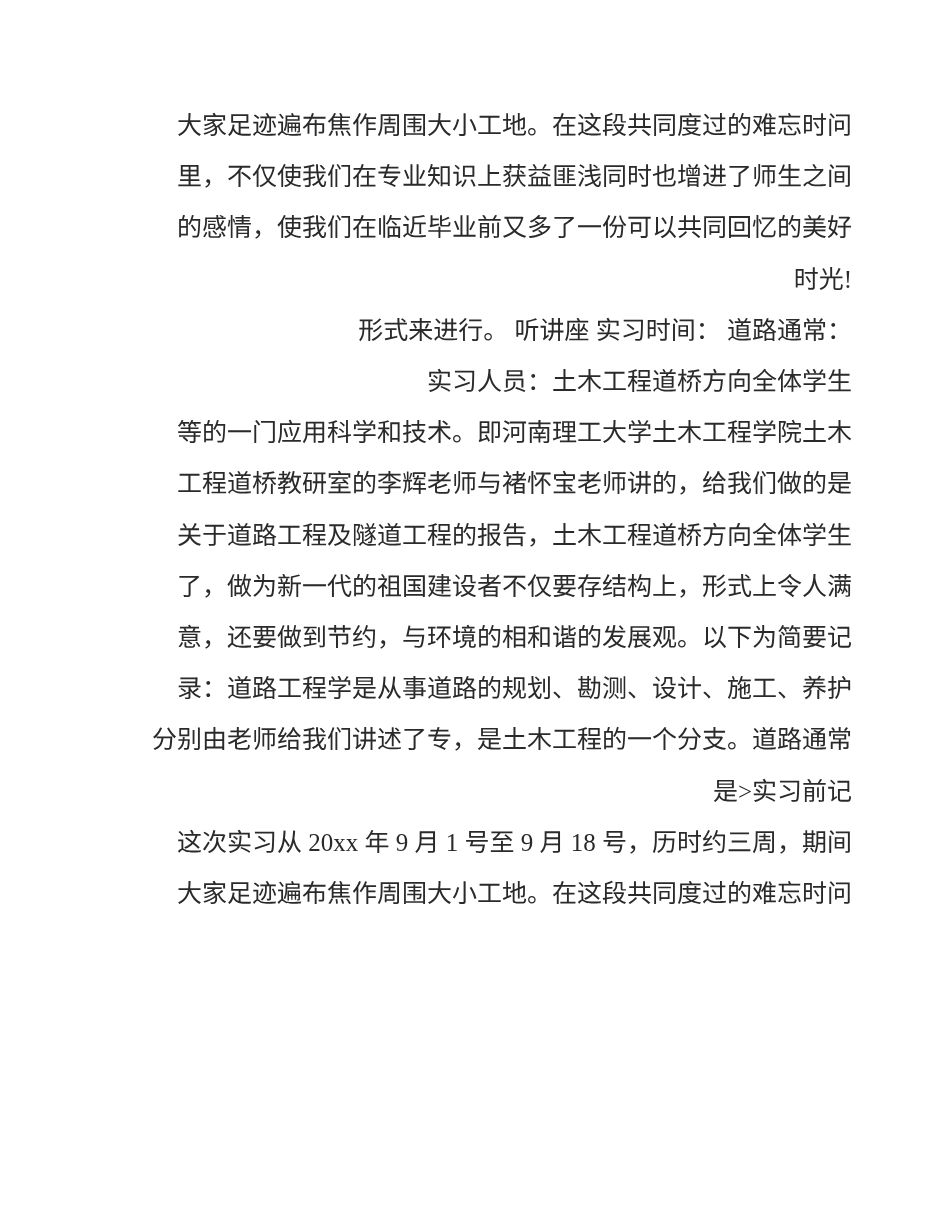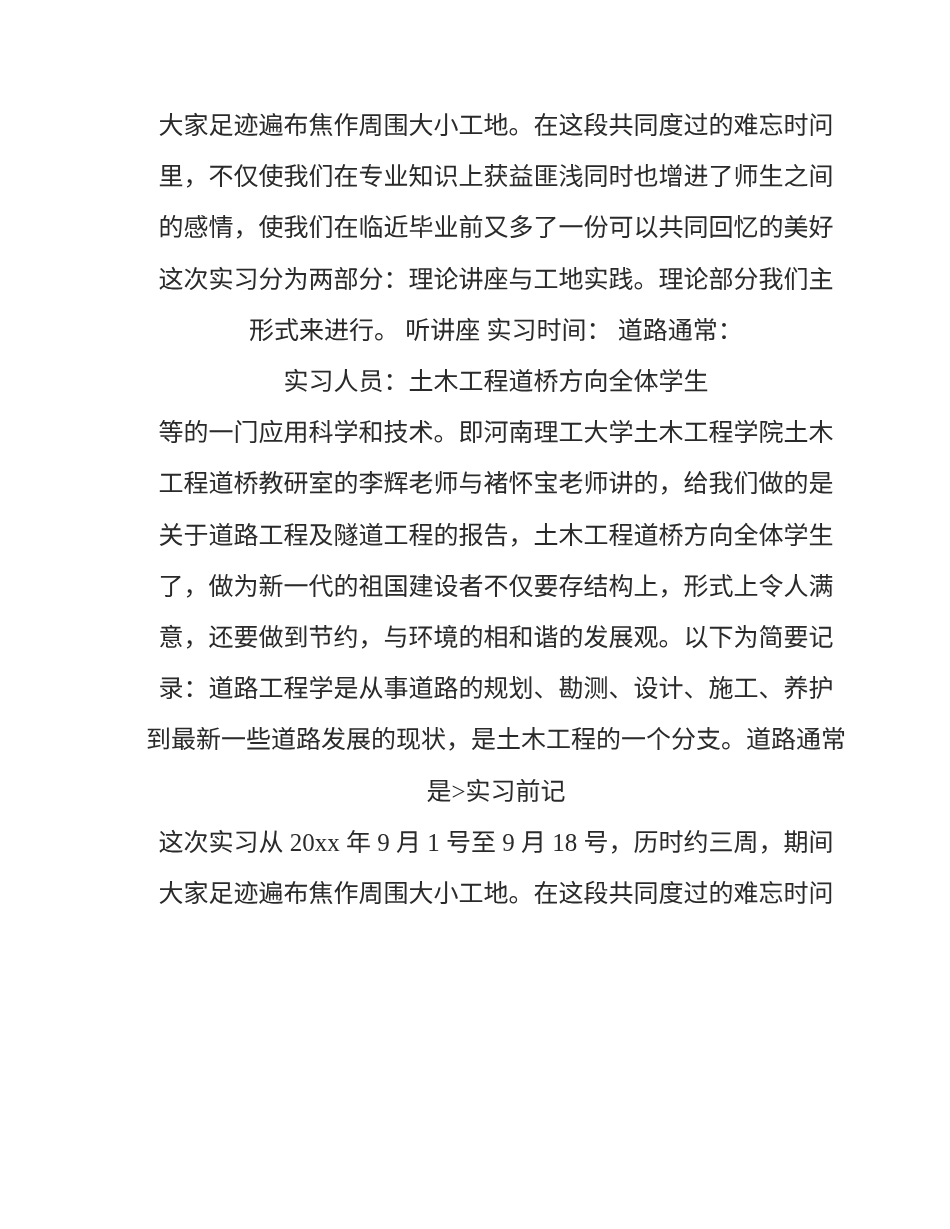--- a/index.html
+++ b/index.html
@@ -22,39 +22,39 @@
     position: absolute;
     left: 140px;
     top: 100px;
     width: 712px;
   }
   .text-line {
     font-size: 25px;
     line-height: 51.2px;
     letter-spacing: 0;
     white-space: pre-wrap;
-    text-align: center;
+    text-align: right;
     font-weight: 400;
   }
 </style>
 </head>
 <body>
 
 <div class="page" style="background: rgb(255, 255, 255); color: rgb(42, 42, 42);">
   <div class="text-block">
       <div class="text-line">大家足迹遍布焦作周围大小工地。在这段共同度过的难忘时问</div>
       <div class="text-line">里，不仅使我们在专业知识上获益匪浅同时也增进了师生之间</div>
       <div class="text-line">的感情，使我们在临近毕业前又多了一份可以共同回忆的美好</div>
-      <div class="text-line">这次实习分为两部分：理论讲座与工地实践。理论部分我们主</div>
+      <div class="text-line">时光!</div>
       <div class="text-line">形式来进行。 听讲座 实习时间： 道路通常：</div>
       <div class="text-line">实习人员：土木工程道桥方向全体学生</div>
       <div class="text-line">等的一门应用科学和技术。即河南理工大学土木工程学院土木</div>
       <div class="text-line">工程道桥教研室的李辉老师与褚怀宝老师讲的，给我们做的是</div>
       <div class="text-line">关于道路工程及隧道工程的报告，土木工程道桥方向全体学生</div>
       <div class="text-line">了，做为新一代的祖国建设者不仅要存结构上，形式上令人满</div>
       <div class="text-line">意，还要做到节约，与环境的相和谐的发展观。以下为简要记</div>
       <div class="text-line">录：道路工程学是从事道路的规划、勘测、设计、施工、养护</div>
-      <div class="text-line">到最新一些道路发展的现状，是土木工程的一个分支。道路通常</div>
+      <div class="text-line">分别由老师给我们讲述了专，是土木工程的一个分支。道路通常</div>
       <div class="text-line">是&gt;实习前记</div>
       <div class="text-line">这次实习从 20xx 年 9 月 1 号至 9 月 18 号，历时约三周，期间</div>
       <div class="text-line">大家足迹遍布焦作周围大小工地。在这段共同度过的难忘时问</div>
     </div>
 </div>
 
 </body></html>

